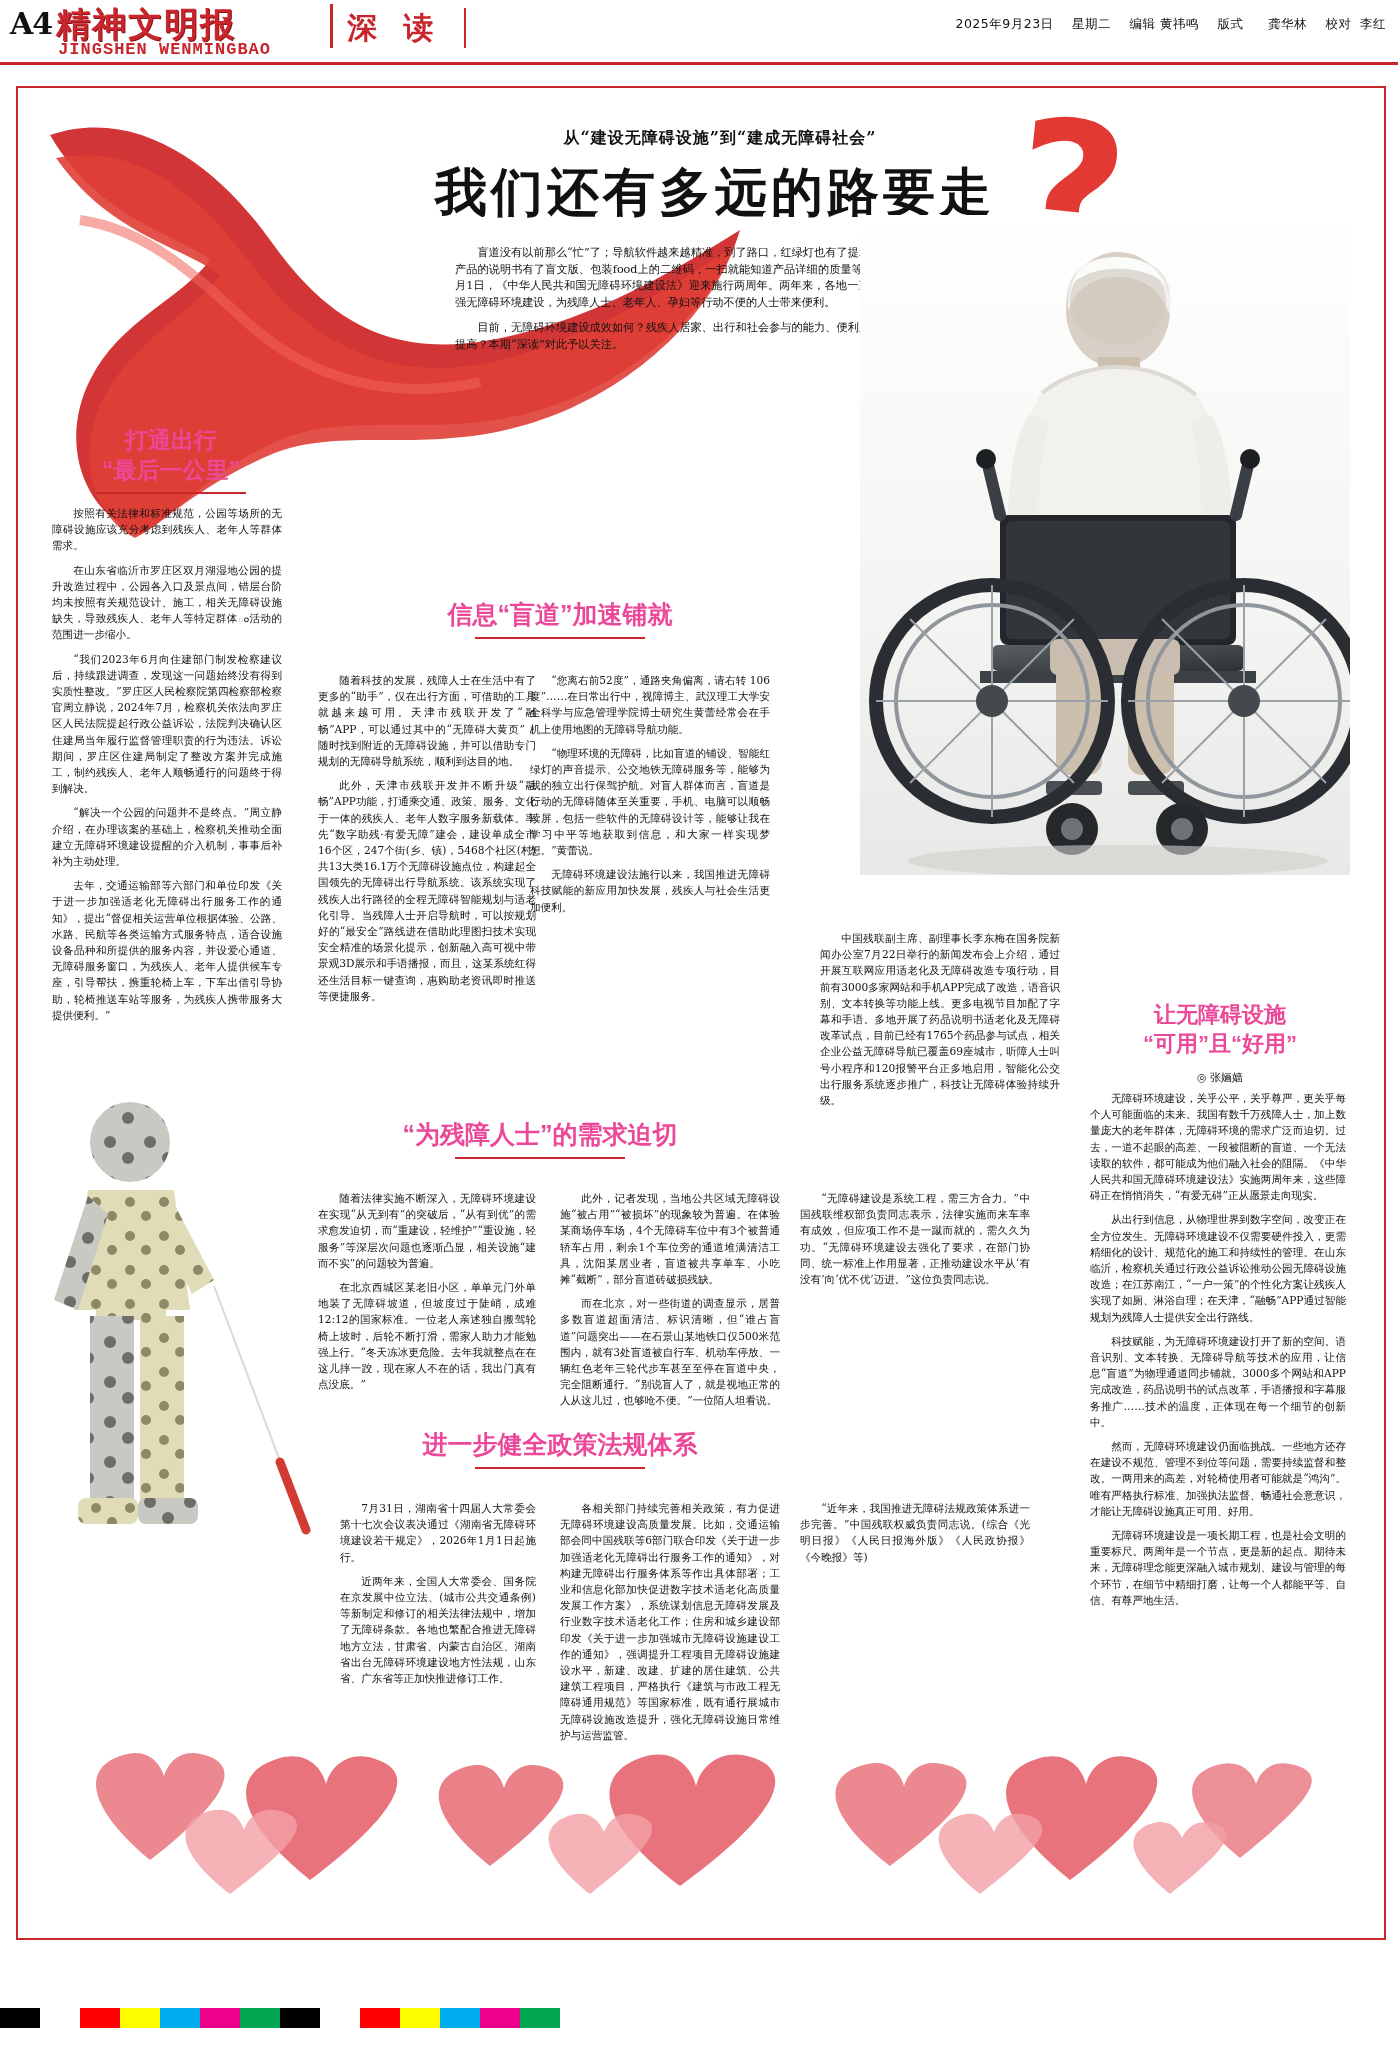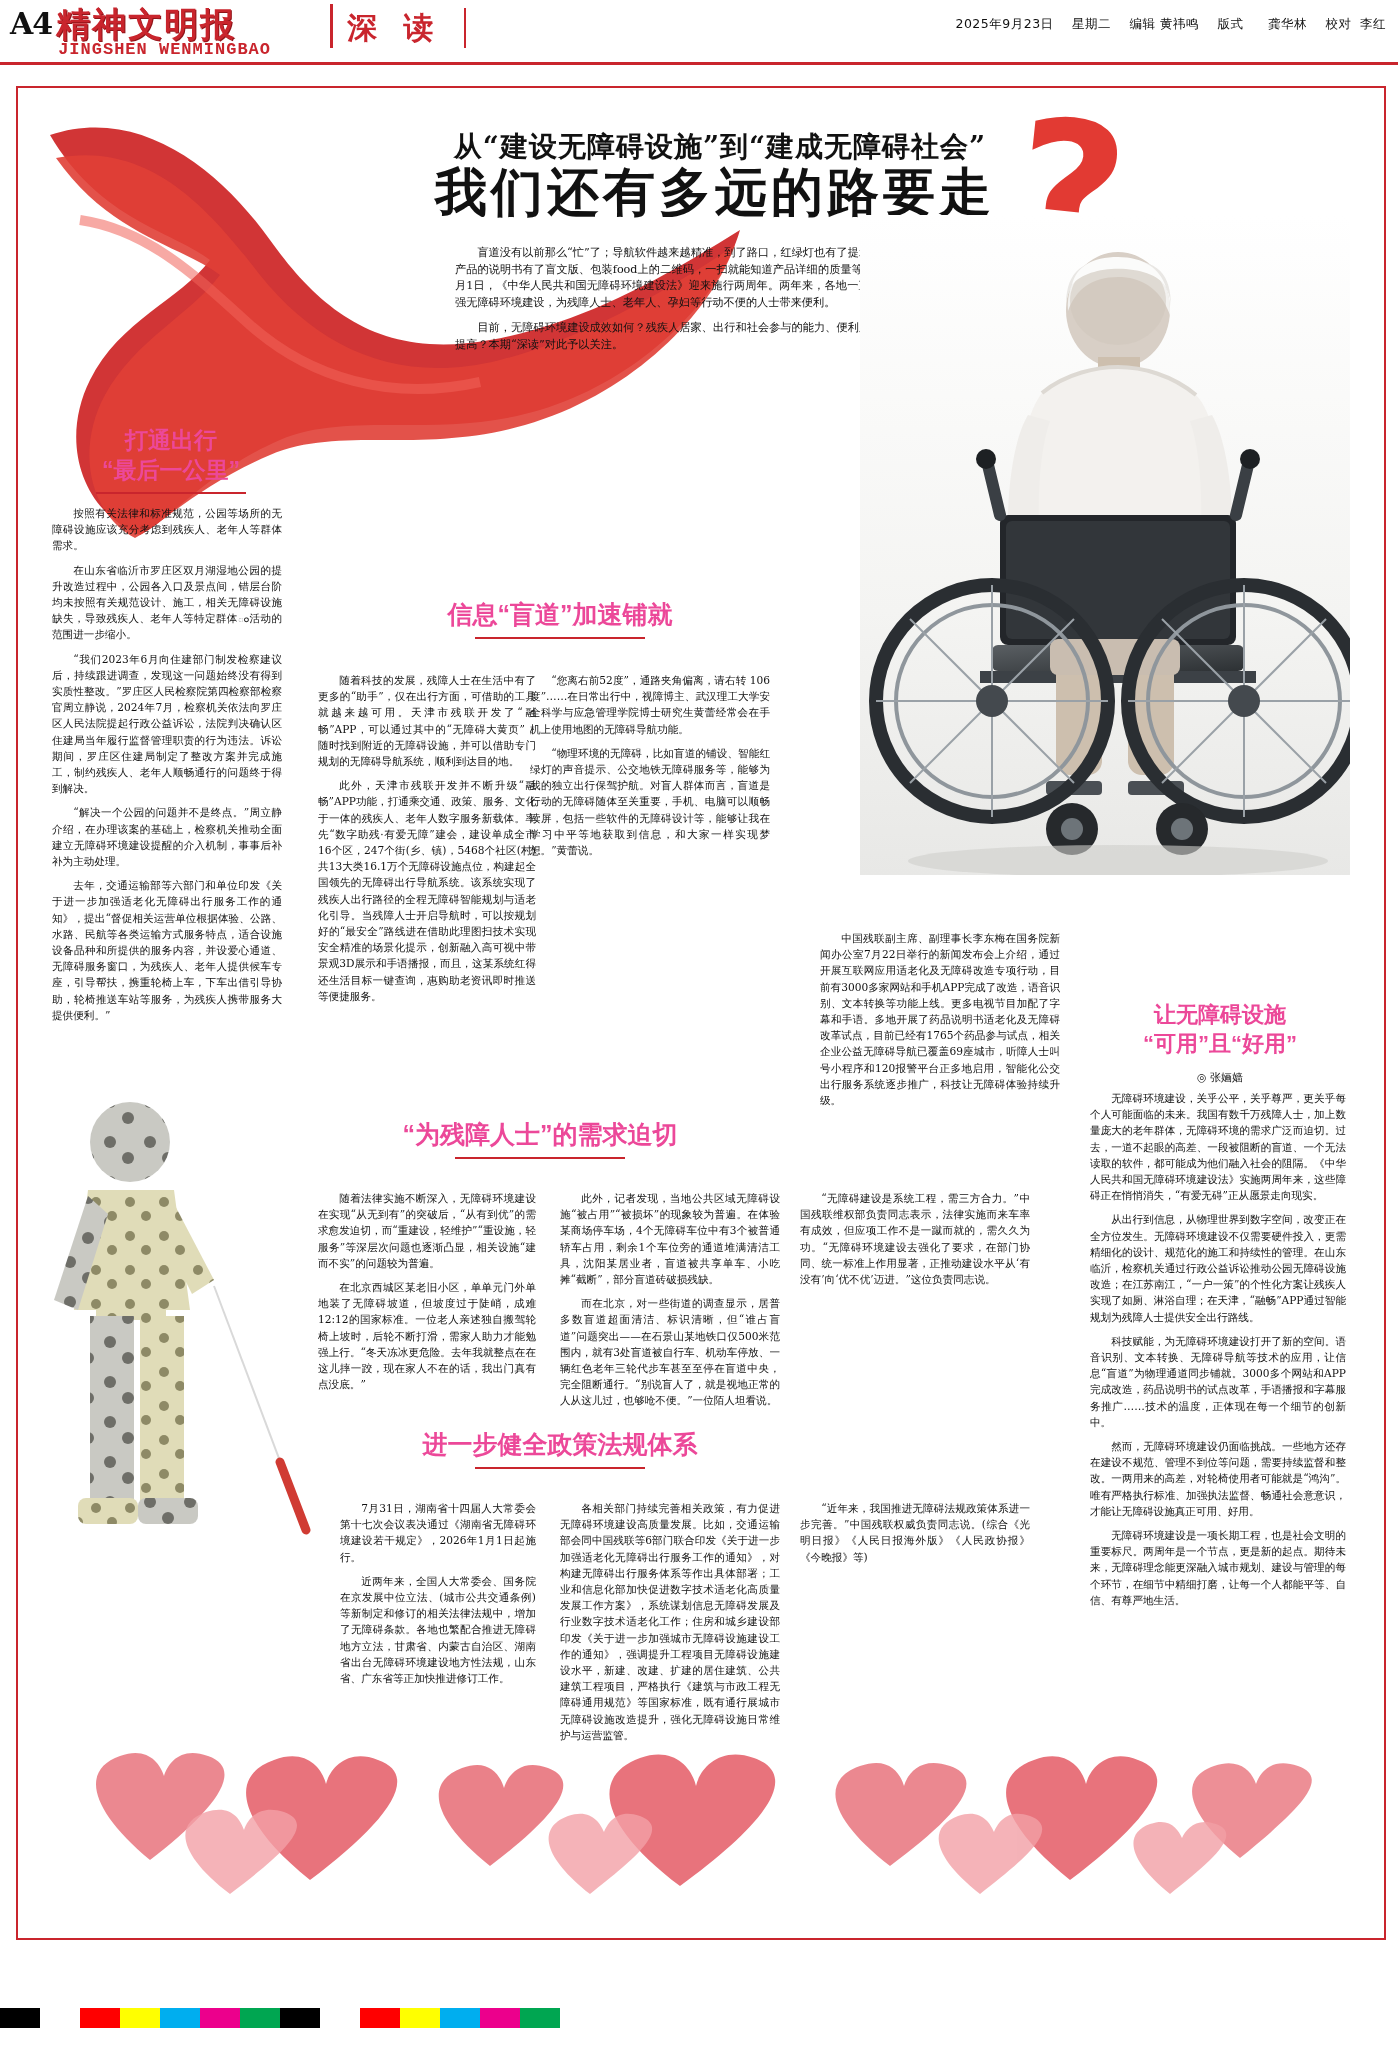--- a/index.html
+++ b/index.html
@@ -63,21 +63,21 @@
   .frame{
     position:absolute;left:16px;top:86px;width:1366px;height:1850px;
     border:2px solid #c9252d;
   }
 
   
   .kicker{
     position:absolute;left:400px;top:128px;width:640px;
     text-align:center;
     font-family:"DejaVu Serif","Liberation Serif",serif;
-    font-weight:bold;font-size:28px;color:#111;letter-spacing:1px;
+    font-weight:bold;font-size:16px;color:#111;letter-spacing:1px;
   }
   .headline{
     position:absolute;left:355px;top:158px;width:720px;
     text-align:center;
     font-family:"DejaVu Serif","Liberation Serif",serif;
     font-weight:bold;font-size:52px;color:#111;letter-spacing:4px;
   }
   .qmark{
     position:absolute;left:1015px;top:118px;
     font-family:"DejaVu Sans","Liberation Sans",sans-serif;
@@ -274,20 +274,21 @@
     <div class="rule" style="width:170px;"></div>
   </div>
 
   <div class="col" style="left:318px;top:672px;width:218px;">
     <p>随着科技的发展，残障人士在生活中有了更多的“助手”，仅在出行方面，可借助的工具就越来越可用。天津市残联开发了“融畅”APP，可以通过其中的“无障碍大黄页”，随时找到附近的无障碍设施，并可以借助专门规划的无障碍导航系统，顺利到达目的地。</p>
     <p>此外，天津市残联开发并不断升级“融畅”APP功能，打通乘交通、政策、服务、文化于一体的残疾人、老年人数字服务新载体。率先“数字助残·有爱无障”建会，建设单成全市16个区，247个街(乡、镇)，5468个社区(村)共13大类16.1万个无障碍设施点位，构建起全国领先的无障碍出行导航系统。该系统实现了残疾人出行路径的全程无障碍智能规划与适老化引导。当残障人士开启导航时，可以按规划好的“最安全”路线进在借助此理图扫技术实现安全精准的场景化提示，创新融入高可视中带景观3D展示和手语播报，而且，这某系统红得还生活目标一键查询，惠购助老资讯即时推送等便捷服务。</p>
   </div>
   <div class="col" style="left:530px;top:672px;width:240px;">
     <p>“您离右前52度”，通路夹角偏离，请右转 106 度”……在日常出行中，视障博主、武汉理工大学安全科学与应急管理学院博士研究生黄蕾经常会在手机上使用地图的无障碍导航功能。</p>
     <p>“物理环境的无障碍，比如盲道的铺设、智能红绿灯的声音提示、公交地铁无障碍服务等，能够为我的独立出行保驾护航。对盲人群体而言，盲道是行动的无障碍随体至关重要，手机、电脑可以顺畅读屏，包括一些软件的无障碍设计等，能够让我在学习中平等地获取到信息，和大家一样实现梦想。”黄蕾说。</p>
+    <p>无障碍环境建设法施行以来，我国推进无障碍科技赋能的新应用加快发展，残疾人与社会生活更加便利。</p>
   </div>
   <div class="col" style="left:820px;top:930px;width:240px;">
     <p>中国残联副主席、副理事长李东梅在国务院新闻办公室7月22日举行的新闻发布会上介绍，通过开展互联网应用适老化及无障碍改造专项行动，目前有3000多家网站和手机APP完成了改造，语音识别、文本转换等功能上线。更多电视节目加配了字幕和手语。多地开展了药品说明书适老化及无障碍改革试点，目前已经有1765个药品参与试点，相关企业公益无障碍导航已覆盖69座城市，听障人士叫号小程序和120报警平台正多地启用，智能化公交出行服务系统逐步推广，科技让无障碍体验持续升级。</p>
   </div>
 
   <div class="sec-head" style="left:1080px;top:1000px;width:280px;font-size:22px;line-height:29px;">
     <div>让无障碍设施</div>
     <div>“可用”且“好用”</div>
   </div>
   <div class="byline" style="position:absolute;left:1080px;top:1062px;width:280px;">◎ 张婳嫱</div>

